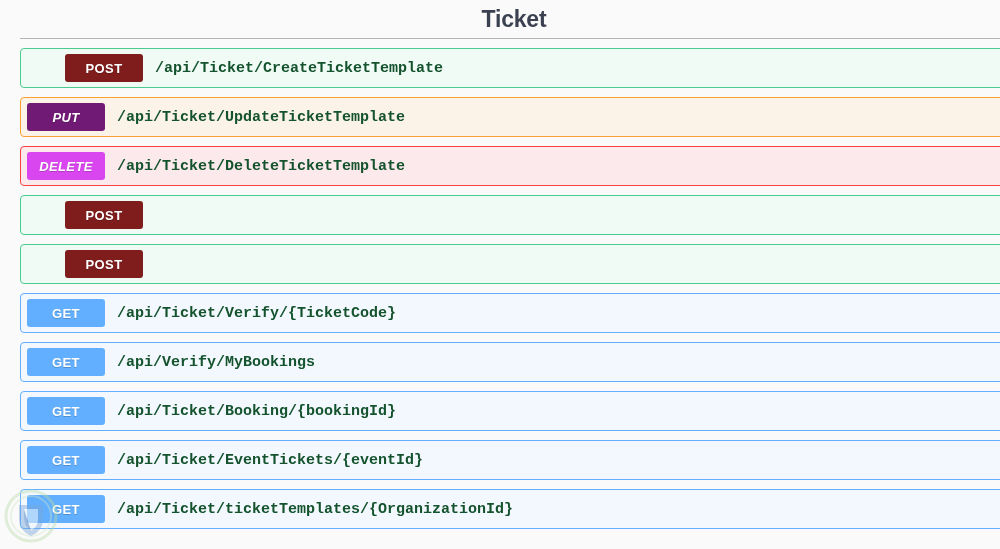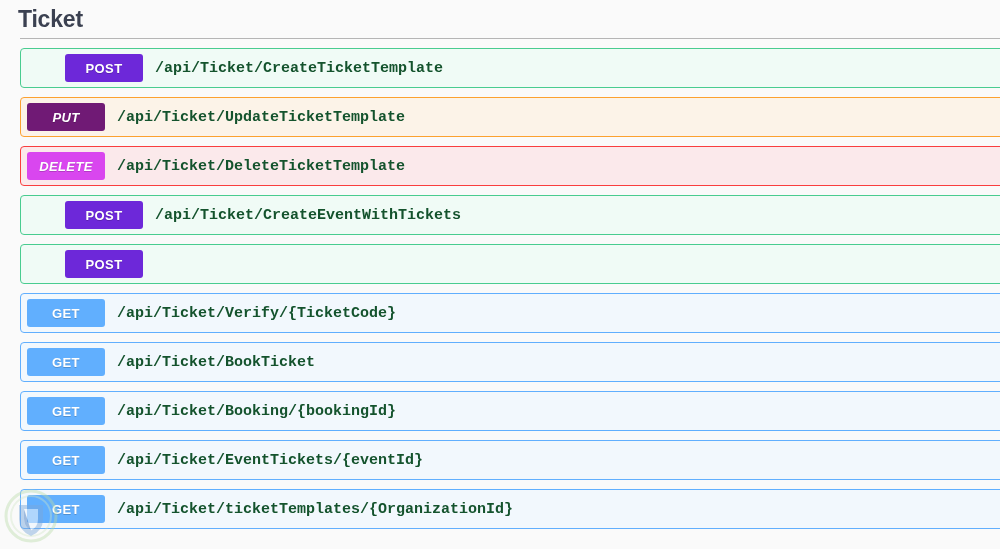--- a/index.html
+++ b/index.html
@@ -19,22 +19,23 @@
     background: #fafafa;
     overflow: hidden;
   }
 
   
   .tag-section { padding: 0; margin: 0; }
 
   .tag-header {
     display: flex;
     align-items: center;
-    padding: 0 0 0 18px;
+    padding: 0 0 0 28px;
     height: 38px;
+    justify-content: center;
   }
   .tag-title {
     font-size: 23px;
     font-weight: 700;
     color: #3b4151;
     letter-spacing: -0.2px;
     font-family: "Liberation Sans", sans-serif;
     line-height: 38px;
   }
 
@@ -89,21 +90,21 @@
     margin-left: 12px;
     font-family: "Liberation Mono", monospace;
     font-size: 15px;
     font-weight: 700;
     color: #14532d;
     white-space: nowrap;
   }
 
   
   .m-post  { background: #f0fbf6; border-color: #49cc90; }
-  .m-post  .op-method { background: #6d28d9; margin-left: 44px; }
+  .m-post  .op-method { background: #7f1d1d; margin-left: 44px; }
 
   .m-put   { background: #fcf3e8; border-color: #fca130; }
   .m-put   .op-method { background: #701a75; font-style: italic; }
 
   .m-delete{ background: #fbe9eb; border-color: #f93e3e; }
   .m-delete .op-method { background: #d946ef; font-style: italic; }
 
   .m-get   { background: #f2f8fd; border-color: #61affe; }
   .m-get   .op-method { background: #61affe; }
 
@@ -139,32 +140,31 @@
         <li class="op-block m-put">
           <span class="op-method">PUT</span>
           <span class="op-path">/api/Ticket/UpdateTicketTemplate</span>
         </li>
         <li class="op-block m-delete">
           <span class="op-method">DELETE</span>
           <span class="op-path">/api/Ticket/DeleteTicketTemplate</span>
         </li>
         <li class="op-block m-post">
           <span class="op-method">POST</span>
-          <span class="op-path">/api/Ticket/CreateEventWithTickets</span>
         </li>
         <li class="op-block m-post">
           <span class="op-method">POST</span>
         </li>
         <li class="op-block m-get">
           <span class="op-method">GET</span>
           <span class="op-path">/api/Ticket/Verify/{TicketCode}</span>
         </li>
         <li class="op-block m-get">
           <span class="op-method">GET</span>
-          <span class="op-path">/api/Ticket/BookTicket</span>
+          <span class="op-path">/api/Verify/MyBookings</span>
         </li>
         <li class="op-block m-get">
           <span class="op-method">GET</span>
           <span class="op-path">/api/Ticket/Booking/{bookingId}</span>
         </li>
         <li class="op-block m-get">
           <span class="op-method">GET</span>
           <span class="op-path">/api/Ticket/EventTickets/{eventId}</span>
         </li>
         <li class="op-block m-get">

